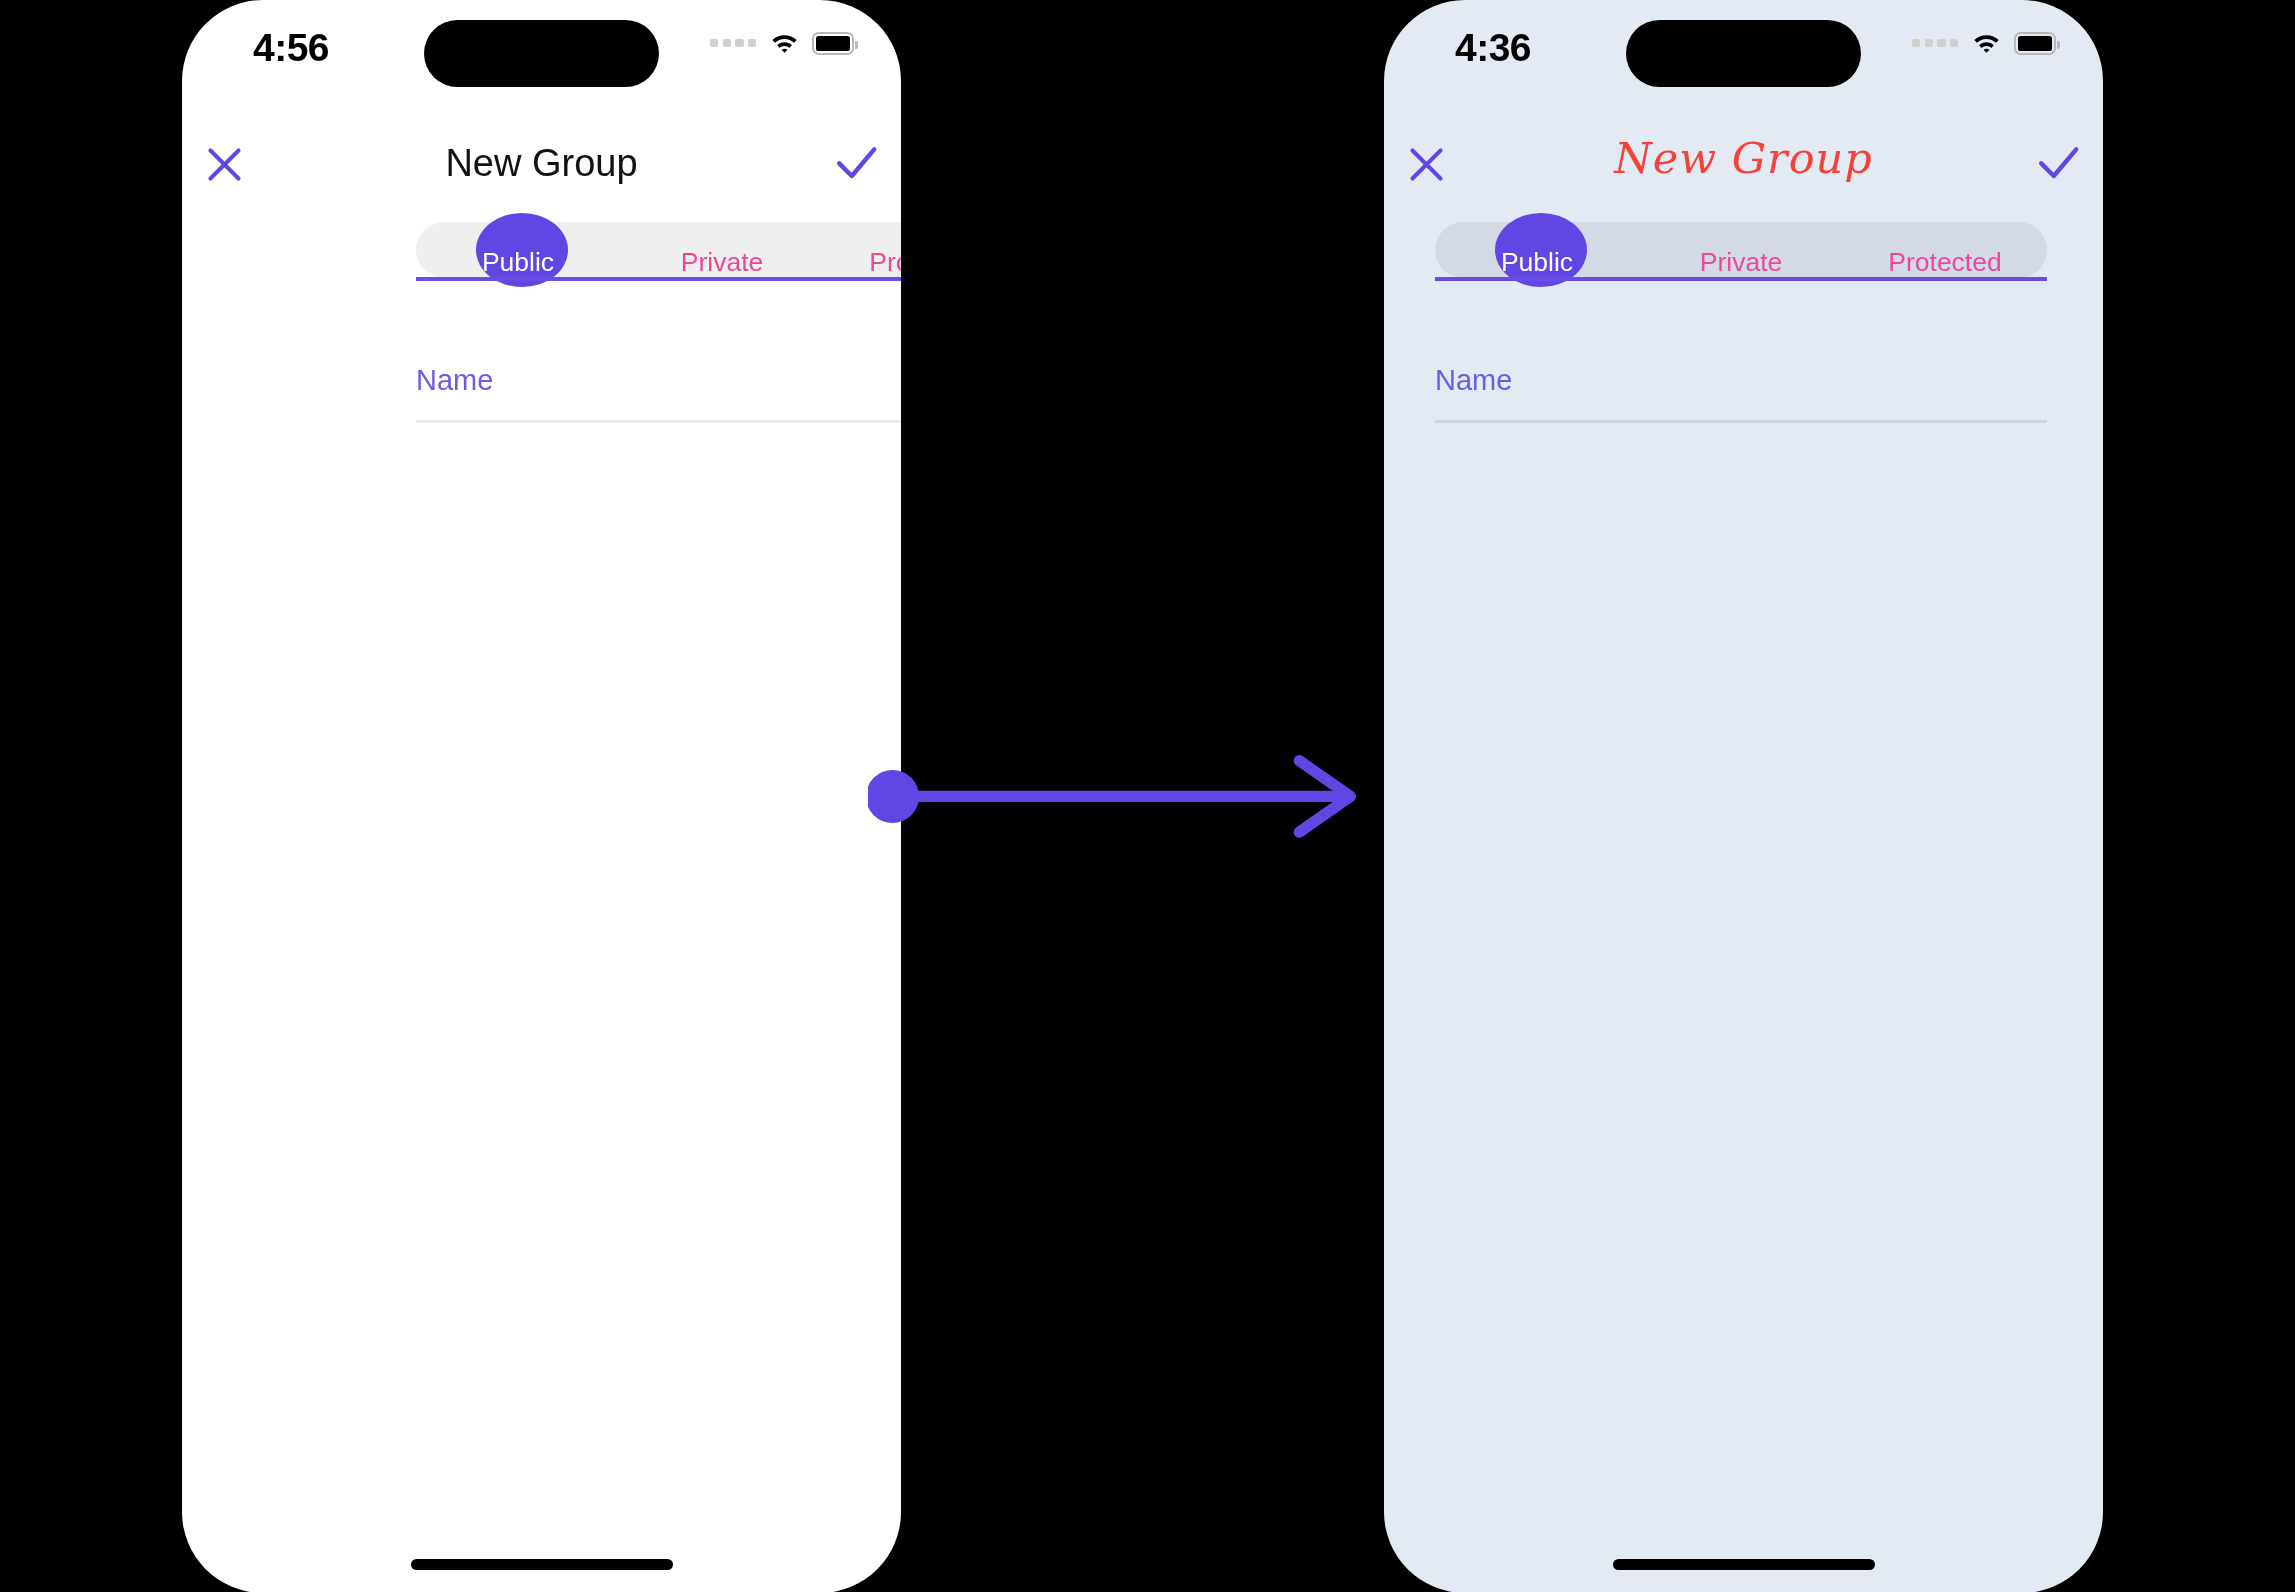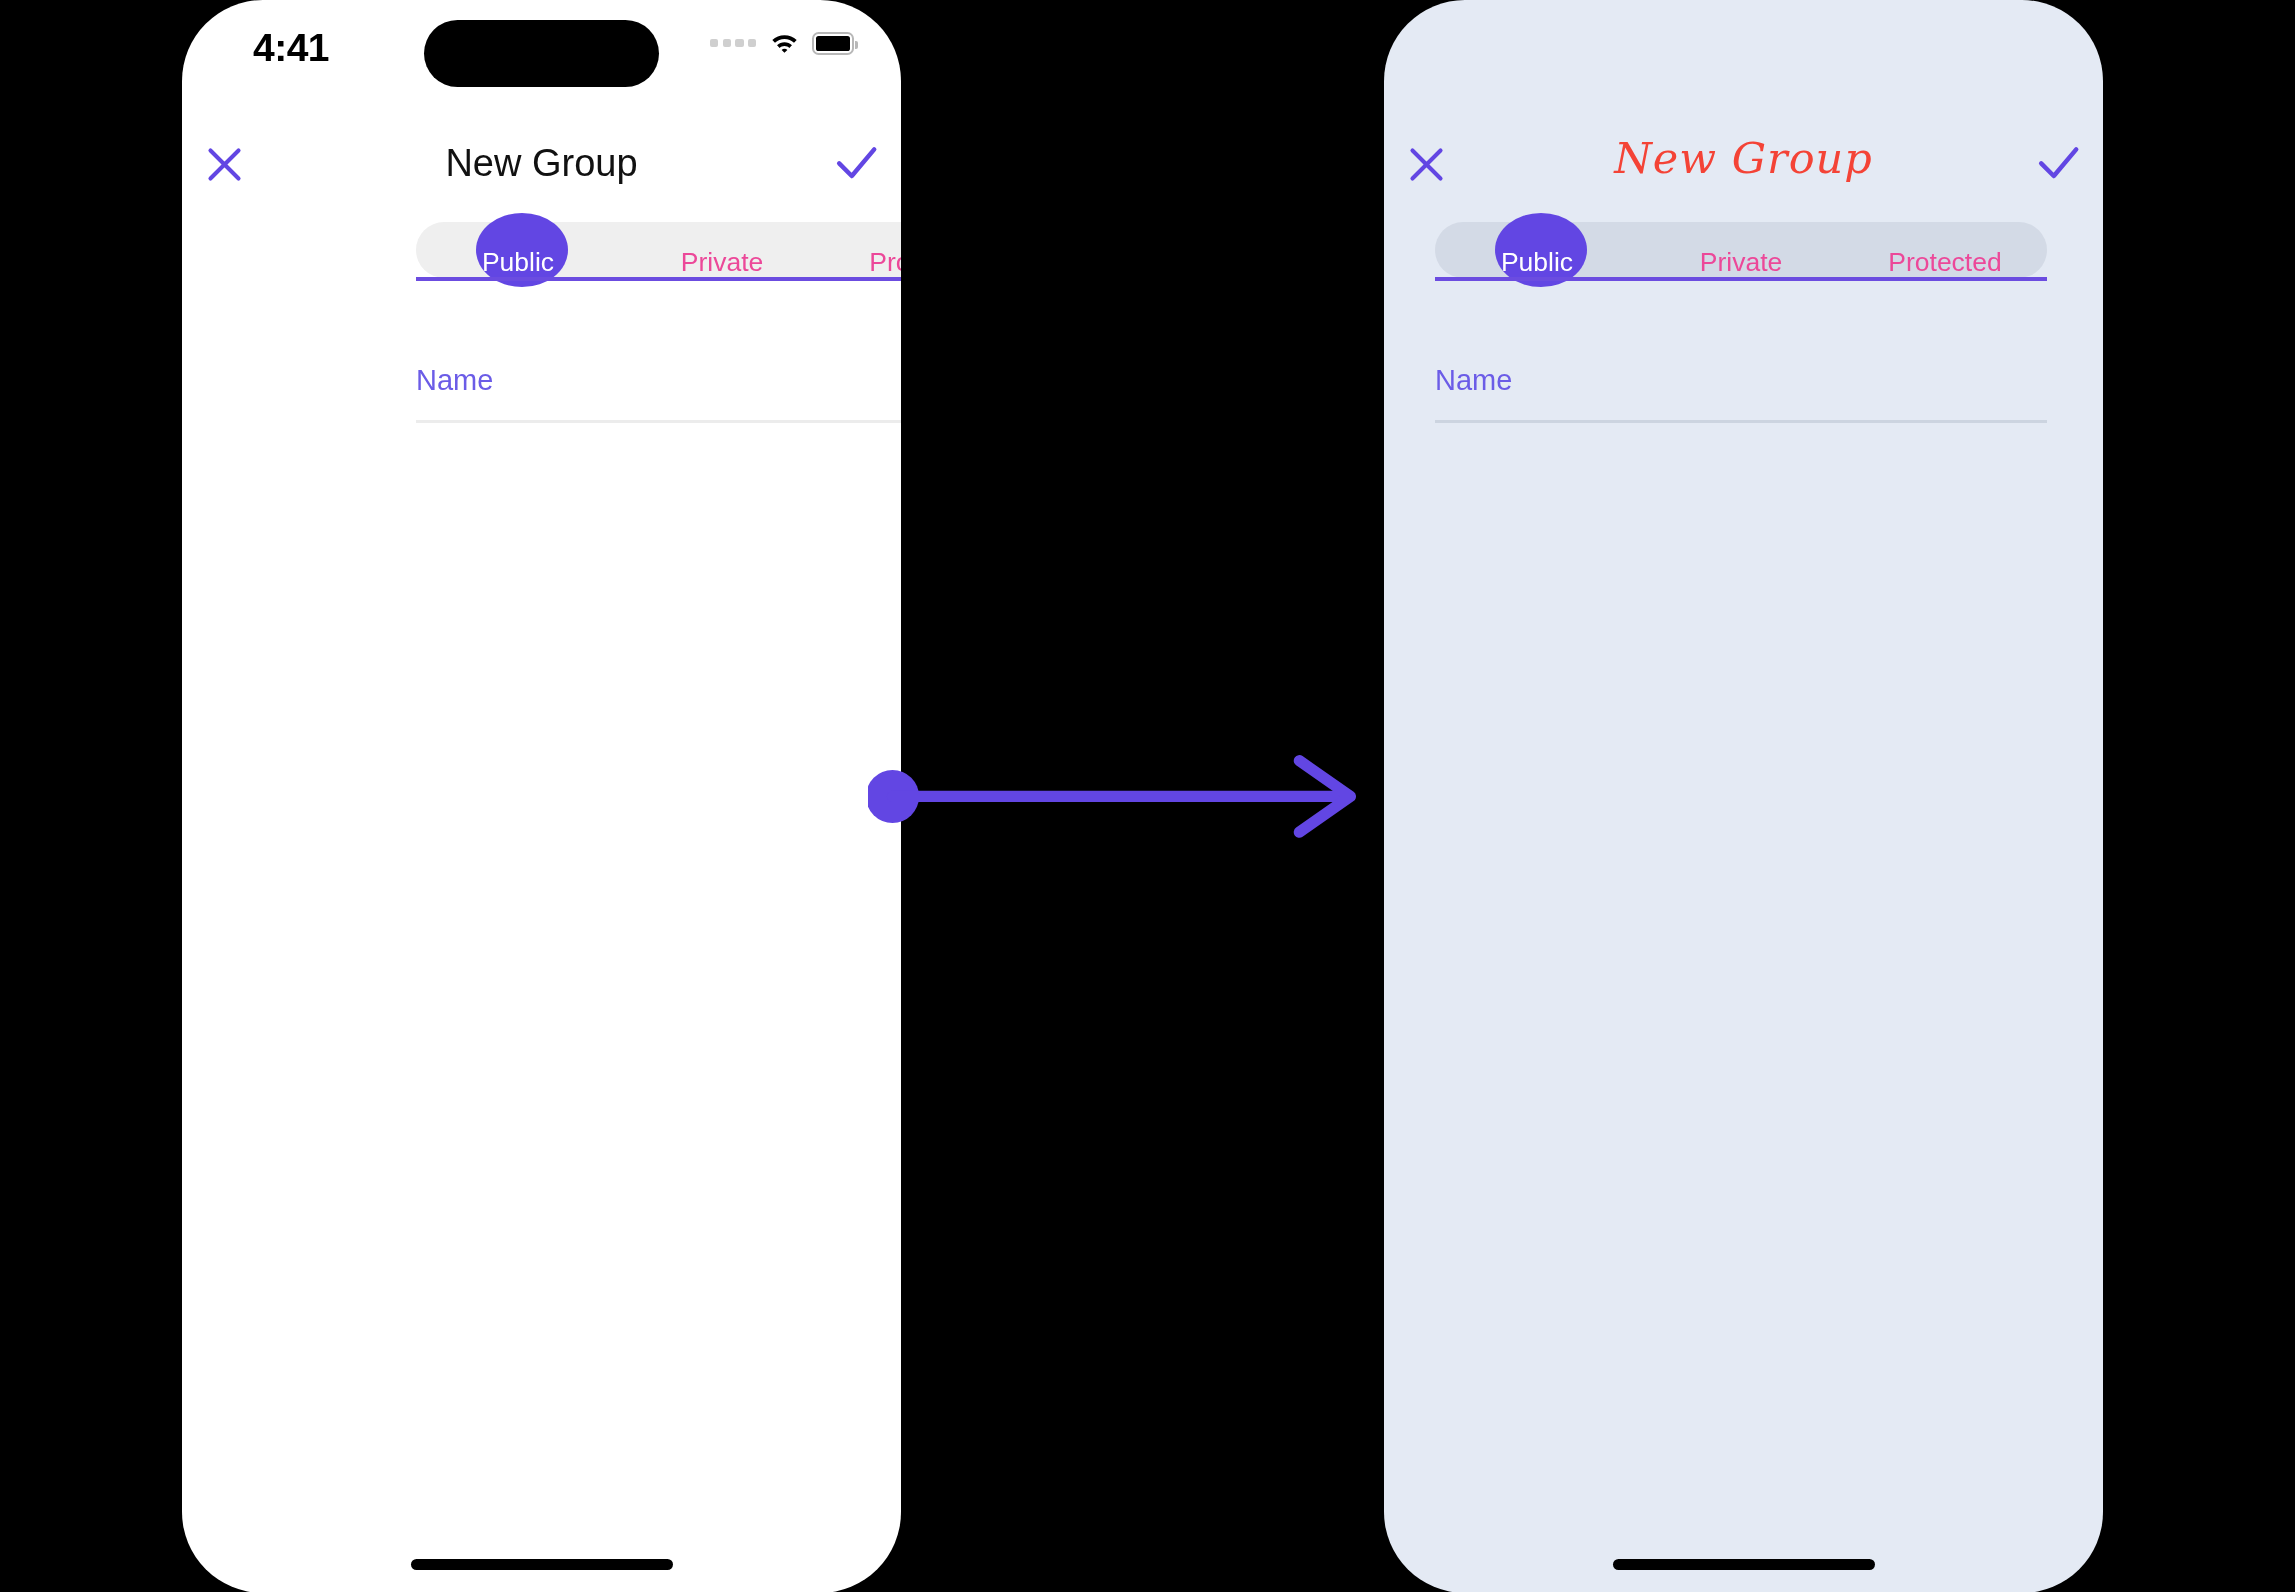--- a/index.html
+++ b/index.html
@@ -119,21 +119,21 @@
   #connector{
     position:absolute;left:868px;top:735px;width:536px;height:128px;
   }
 </style>
 </head>
 <body>
 
 <div class="phone" id="phone-left">
 
   <div class="statusbar">
-    <div class="clock">4:41</div>
+    <div class="clock">4:56</div>
     <div class="island"></div>
     <div class="status-right">
       <span class="sig-dots">
           <i></i>
           <i></i>
           <i></i>
           <i></i>
         </span>
       <svg class="wifi-ico" viewBox="0 0 28 22">
         <path d="M14 3.2c4.6 0 8.8 1.8 11.9 4.7l-2.6 2.7C20.8 8.2 17.6 6.9 14 6.9S7.2 8.2 4.7 10.6L2.1 7.9C5.2 5 9.4 3.2 14 3.2z" fill="#000"></path>
@@ -170,20 +170,40 @@
   <div class="field">
     <div class="field-label">Name</div>
     <div class="field-rule"></div>
   </div>
 
   <div class="home-ind"></div>
 </div>
 
 <div class="phone" id="phone-right">
 
+  <div class="statusbar">
+    <div class="clock">4:36</div>
+    <div class="island"></div>
+    <div class="status-right">
+      <span class="sig-dots">
+          <i></i>
+          <i></i>
+          <i></i>
+          <i></i>
+        </span>
+      <svg class="wifi-ico" viewBox="0 0 28 22">
+        <path d="M14 3.2c4.6 0 8.8 1.8 11.9 4.7l-2.6 2.7C20.8 8.2 17.6 6.9 14 6.9S7.2 8.2 4.7 10.6L2.1 7.9C5.2 5 9.4 3.2 14 3.2z" fill="#000"></path>
+        <path d="M14 10.1c2.8 0 5.4 1.1 7.3 2.9l-2.6 2.7c-1.2-1.2-2.9-1.9-4.7-1.9s-3.5.7-4.7 1.9l-2.6-2.7c1.9-1.8 4.5-2.9 7.3-2.9z" fill="#000"></path>
+        <path d="M14 16.3c1.1 0 2.1.4 2.8 1.2L14 20.4l-2.8-2.9c.7-.8 1.7-1.2 2.8-1.2z" fill="#000"></path>
+      </svg>
+      <span class="batt">
+          <span></span>
+        </span>
+    </div>
+  </div>
 
   <div class="navbar">
     <svg class="nav-close" viewBox="0 0 40 40">
       <path d="M9 9 L31 31 M31 9 L9 31" stroke="#6246e3" stroke-width="3.2" stroke-linecap="round"></path>
     </svg>
     <div class="nav-title script">New Group</div>
     <svg class="nav-confirm" viewBox="0 0 40 40">
       <path d="M8 21 L17 30 L33 11" stroke="#6246e3" stroke-width="3.2" stroke-linecap="round" stroke-linejoin="round" fill="none"></path>
     </svg>
   </div>

